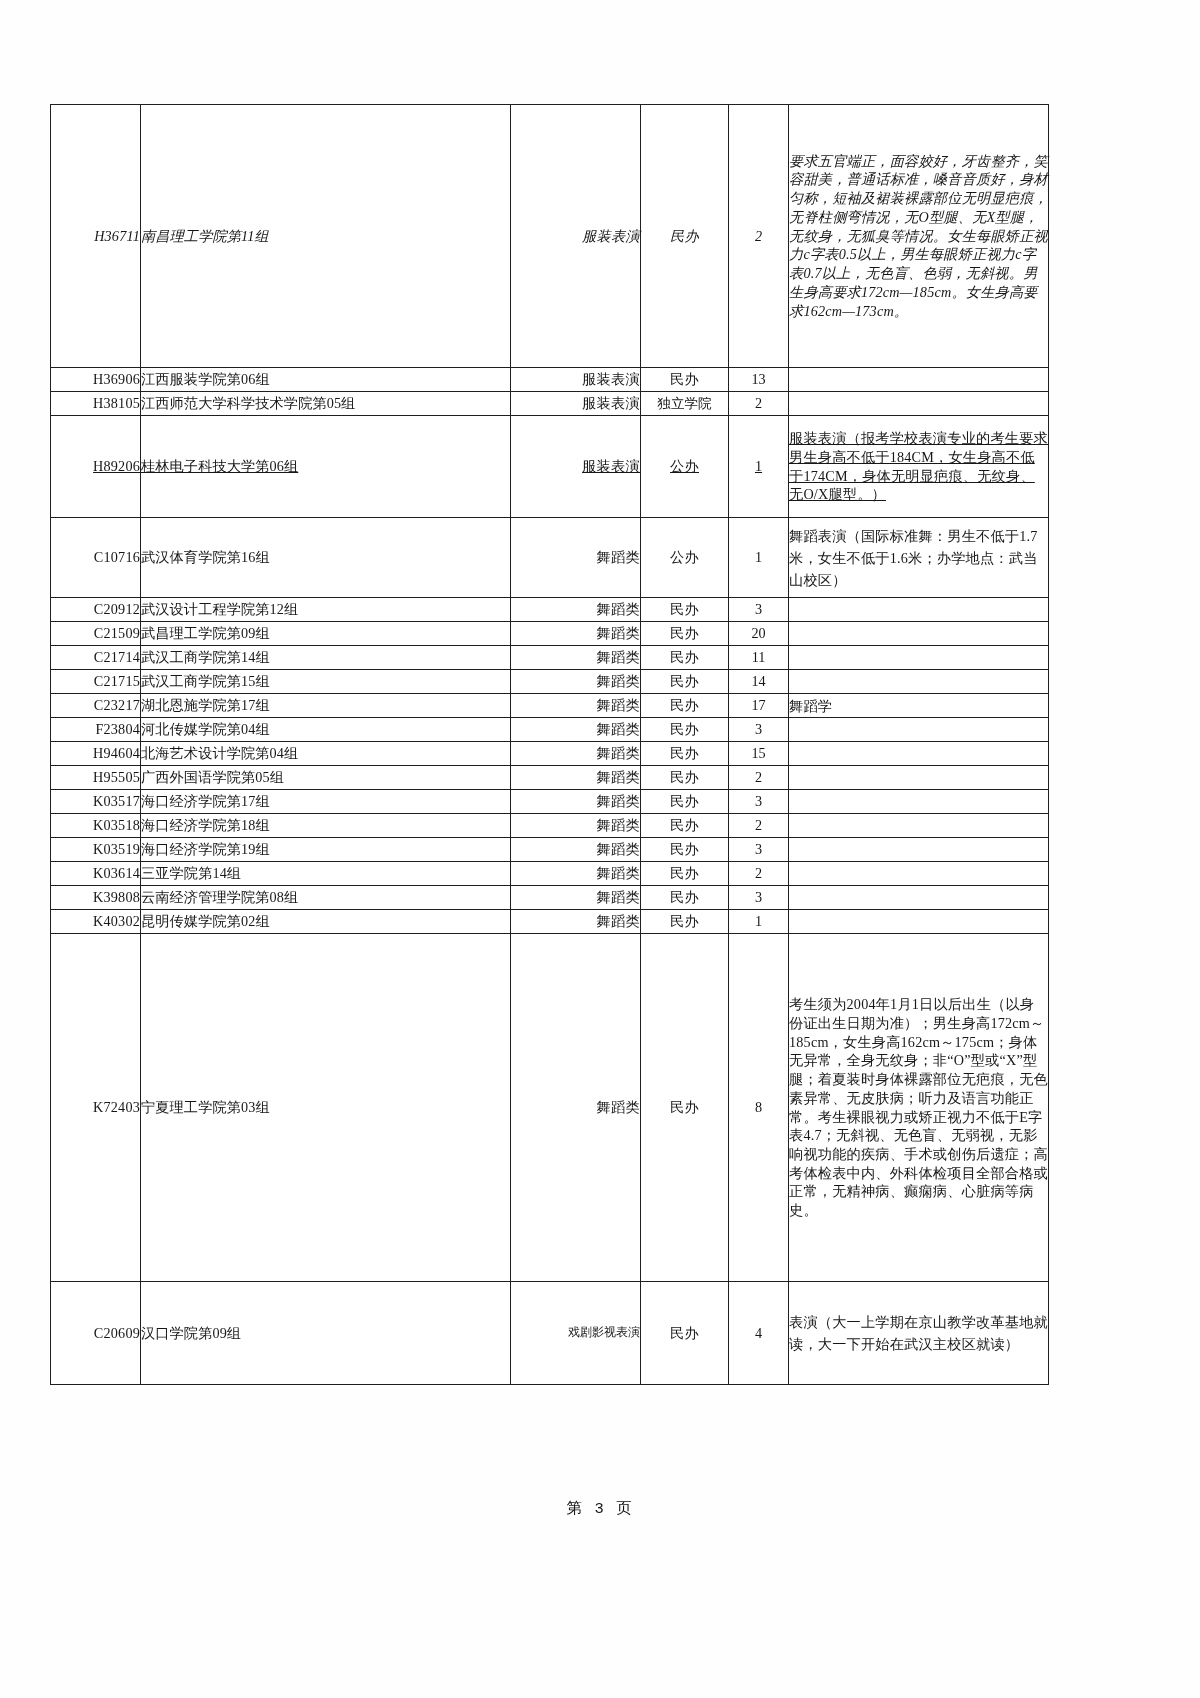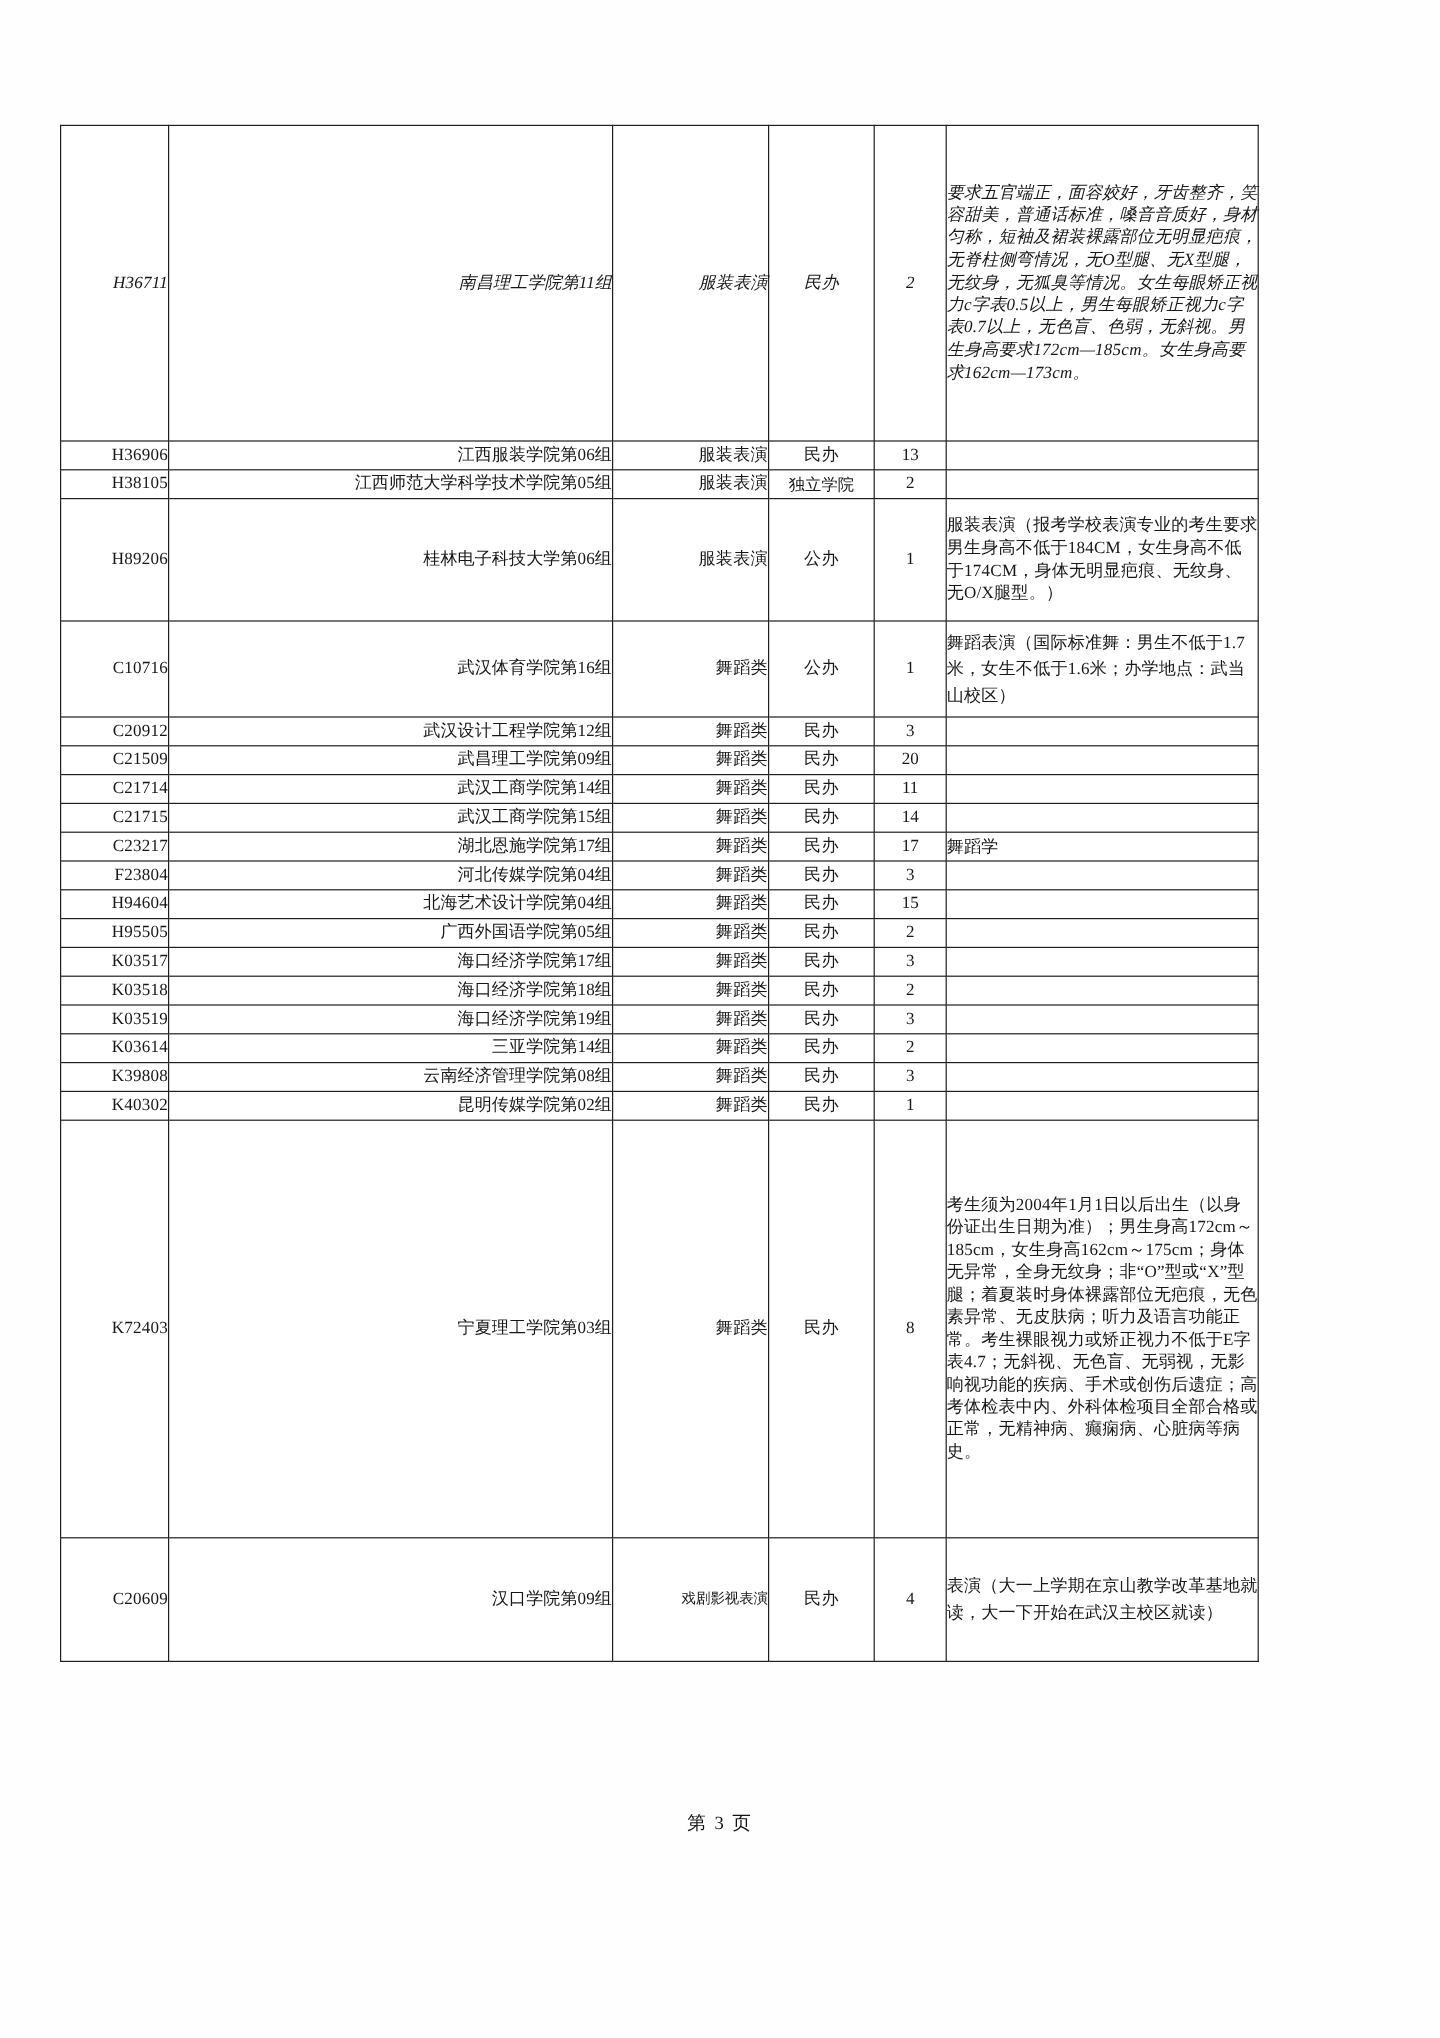--- a/index.html
+++ b/index.html
@@ -52,21 +52,21 @@
 
   .cell-code {
     text-align: right;
     font-family: "Liberation Serif", "DejaVu Serif", serif;
     font-size: 14.5px;
     letter-spacing: 0.2px;
     padding: 2px 2px;
     margin-left: 48px;
   }
   .cell-name {
-    text-align: right;
+    text-align: left;
     padding: 2px 6px 2px 7px;
     font-size: 14.6px;
     letter-spacing: 0.1px;
   }
   .cell-cat {
     text-align: right;
     padding: 2px 2px;
     font-size: 14.6px;
     letter-spacing: 0.3px;
   }
@@ -100,36 +100,35 @@
   }
   .cell-rem.mid {
     vertical-align: middle;
   }
   .cell-rem.short {
     font-size: 14.2px;
     line-height: 1.55;
   }
   tr.tall-1 td { height: 262px; font-style: italic; }
   tr.slim td   { height: 23px; }
-  tr.tall-2 td { height: 101px; }
+  tr.tall-2 td { height: 101px; text-decoration: underline; }
   tr.tall-3 td { height: 79px; }
   tr.tall-4 td { height: 347px; }
   tr.tall-5 td { height: 102px; }
 
   .footer {
     position: absolute;
     left: 0;
     top: 1498px;
     width: 1200px;
     text-align: center;
     font-size: 15.5px;
     letter-spacing: 1.6px;
     color: #141414;
-    font-family: Liberation Serif, serif;
-    margin-top: 11px;
+    font-family: Liberation Mono, monospace;
   }
 </style>
 </head>
 <body>
 
 <div class="page">
 
   <div class="table-wrap">
     <table class="main">
       <colgroup>

